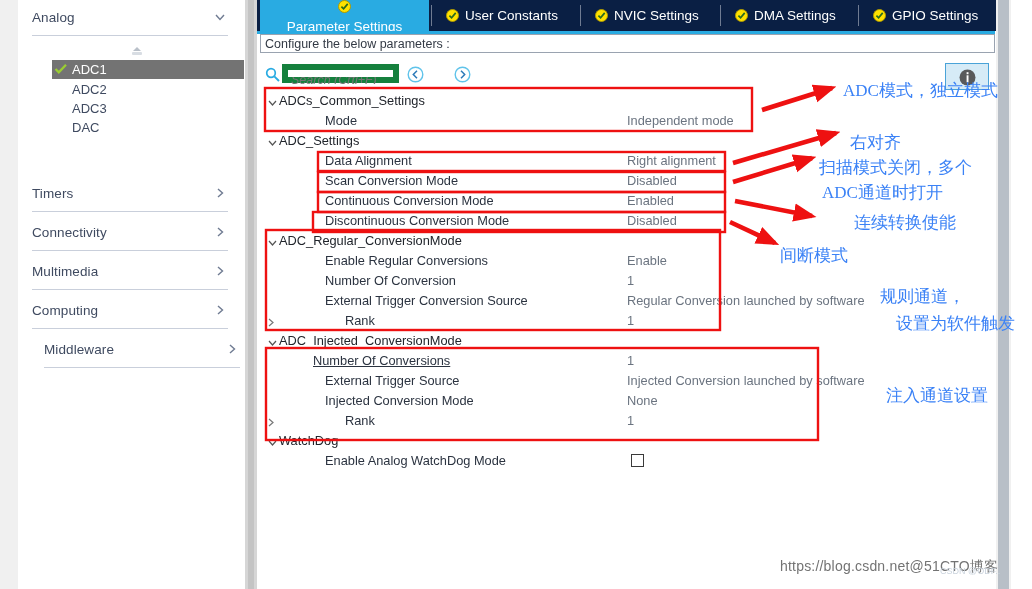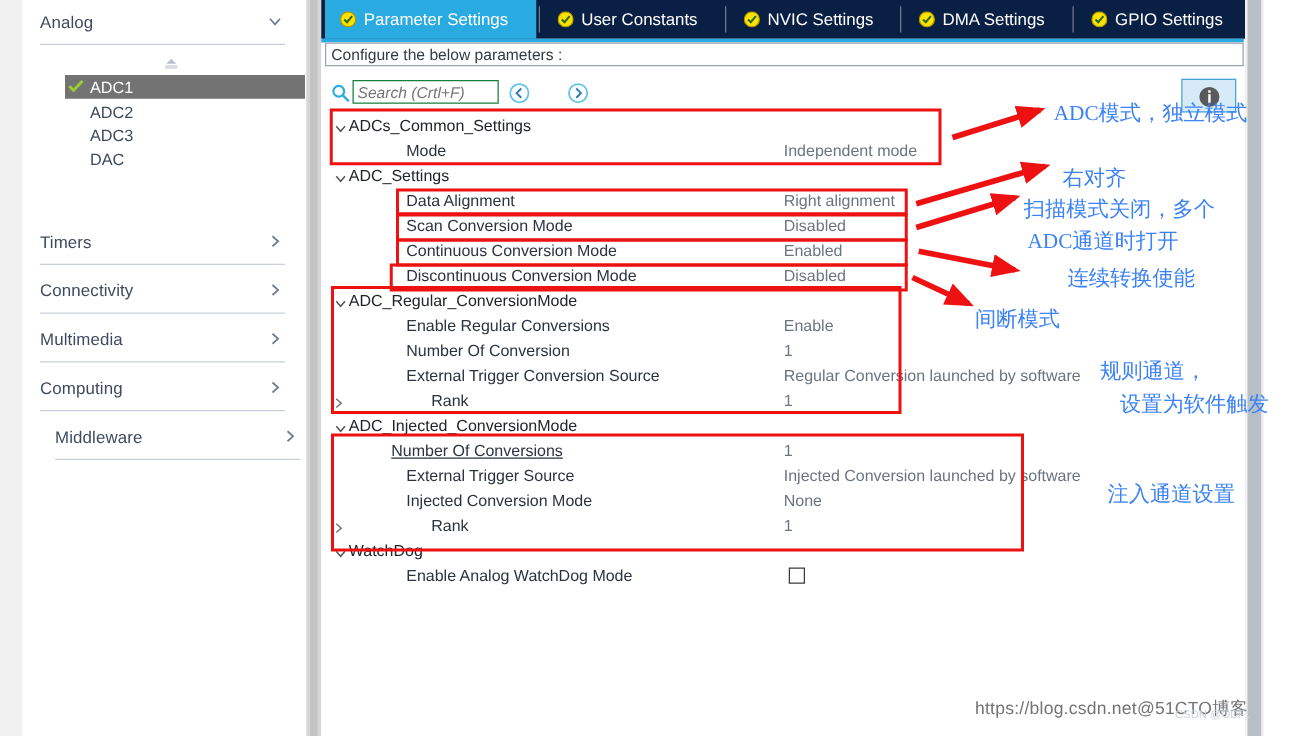--- a/index.html
+++ b/index.html
@@ -30,33 +30,33 @@
   
   .splitter{position:absolute;left:245px;top:0;width:12px;height:589px;background:#d6d6d6;}
   .splitter .inner{position:absolute;left:3px;top:0;width:6px;height:589px;background:#c4c4c4;}
 
   
   .main{position:absolute;left:257px;top:0;right:0;bottom:0;background:#ffffff;}
 
   .tabstrip{position:absolute;left:0;top:0;width:741px;height:31px;background:#0a1f44;}
   .tab{position:absolute;top:0;height:31px;display:flex;align-items:center;gap:6px;
        padding:0 12px;box-sizing:border-box;font-size:13.5px;color:#ffffff;white-space:nowrap;}
-  .tab.active{background:#29abe2;color:#ffffff;}
+  .tab.active{background:#29abe2;color:#ffffff;flex-direction:column;}
   .tab-sep{position:absolute;top:5px;width:1px;height:21px;background:#6f7b92;}
   .tab .dot{width:13px;height:13px;flex:0 0 13px;}
   .tab-underline{position:absolute;left:0;top:31px;width:738px;height:3px;background:#29abe2;}
 
   .banner{position:absolute;left:3px;top:34px;width:735px;height:19px;
           border:1px solid #9aa3b0;box-sizing:border-box;background:#ffffff;}
   .banner span{position:absolute;left:4px;top:2px;font-size:12.5px;color:#333a45;}
 
   .searchrow{position:absolute;left:0;top:62px;width:741px;height:26px;}
   .mag{position:absolute;left:8px;top:5px;width:15px;height:15px;}
   .searchbox{position:absolute;left:25px;top:2px;width:117px;height:19px;
-             border:1px solid #15803d;background:#fff;box-sizing:border-box;}
+             border:6px solid #15803d;background:#fff;box-sizing:border-box;}
   .searchbox input{border:0;outline:0;width:100%;height:100%;box-sizing:border-box;
                    padding:0 3px;font-size:12.5px;font-style:italic;color:#8b8b8b;
                    font-family:"Liberation Sans","DejaVu Sans",sans-serif;background:transparent;}
   .navbtn{position:absolute;top:4px;width:17px;height:17px;}
 
   .infobtn{position:absolute;left:688px;top:1px;width:44px;height:27px;
            background:#d6ebf7;border:1px solid #4aa3d8;box-sizing:border-box;}
   .infobtn .g{position:absolute;left:13px;top:5px;width:17px;height:17px;}
 
   

